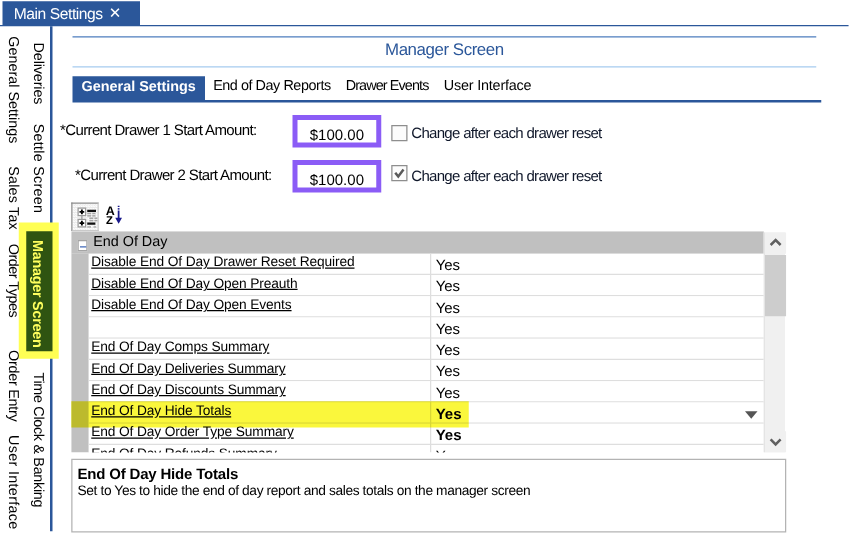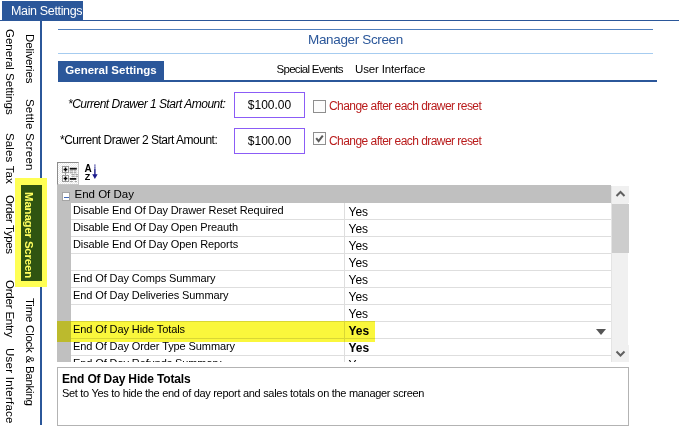--- a/index.html
+++ b/index.html
@@ -1,21 +1,21 @@
 <!DOCTYPE html>
 <html><head>
 <meta charset="utf-8">
 <style>
 * { margin:0; padding:0; box-sizing:border-box; }
 html,body { width:679px; height:434px; background:#fff; font-family:"Liberation Sans", sans-serif; overflow:hidden; }
 #page { position:relative; width:679px; height:434px; }
 .abs { position:absolute; }
 
 
-#maintab { left:2px; top:1px; width:81px; height:18.5px; background:#2B579A; color:#fff; font-size:12.5px; }
+#maintab { left:2px; top:1px; width:110px; height:18.5px; background:#2B579A; color:#fff; font-size:12.5px; }
 #maintab .lbl { position:absolute; left:9px; top:2.5px; letter-spacing:-0.35px; }
 #maintab .x { position:absolute; left:85px; top:2px; font-size:12px; }
 #topline { left:0; top:19.5px; width:679px; height:1.5px; background:#2B579A; }
 
 
 .vtab { writing-mode:vertical-rl; font-size:11.5px; color:#000; white-space:nowrap; }
 #vdivider { left:40.2px; top:21px; width:1.8px; height:404px; background:#2B579A; }
 #mgr-yellow { left:15px; top:178px; width:32px; height:109px; background:#FFFF54; }
 #mgr-green { left:21px; top:185px; width:20.5px; height:96px; background:#2F5411; }
 #mgr-text { left:23px; top:192px; writing-mode:vertical-rl; color:#FFFF5E; font-weight:bold; font-size:11.5px; white-space:nowrap; letter-spacing:-0.2px; }
@@ -25,37 +25,37 @@
 #title { left:258px; top:31.5px; width:195px; text-align:center; color:#2B579A; font-size:13.5px; letter-spacing:-0.35px; }
 #hline2 { left:58px; top:52.5px; width:595px; height:1.5px; background:#A6CCF0; }
 
 
 #seltab { left:58px; top:60.5px; width:106px; height:19.5px; background:#2B579A; color:#fff; font-weight:bold; font-size:11.5px; text-align:center; line-height:18px; }
 .ttab { top:60px; line-height:19px; font-size:11.5px; color:#000; }
 #tabline { left:58px; top:80px; width:599px; height:1.5px; background:#2B579A; }
 
 
 .flabel { font-size:12px; color:#000; letter-spacing:-0.5px; }
-.fbox { width:71px; height:26px; border:1px solid #8b5cf6; background:#fff; text-align:center; font-size:12px; line-height:24px; }
+.fbox { width:71px; height:26px; border:4px solid #8b5cf6; background:#fff; text-align:center; font-size:12px; line-height:24px; }
 .cb { width:13px; height:13px; border:1px solid #8E8E8E; background:#fcfcfc; }
-.cbtext { font-size:12px; color:#b91c1c; letter-spacing:-0.55px; }
+.cbtext { font-size:12px; color:#0f172a; letter-spacing:-0.55px; }
 
 
 #catbtn { left:57px; top:161.5px; width:22px; height:23px;
   border-top:1px solid #8C8C8C; border-left:1px solid #8C8C8C;
   border-bottom:1px solid #C9C9C9; border-right:1px solid #C9C9C9;
   background:repeating-conic-gradient(#ffffff 0% 25%, #ebebeb 0% 50%) 0 0/2px 2px; }
 
 
 #grid { left:57px; top:185px; width:572px; height:177px; background:#fff; overflow:hidden; }
 #ghead { position:absolute; left:0; top:0; width:554px; height:18px; background:#C0C0C0; }
 #ghead .txt { position:absolute; left:17.5px; top:3px; font-weight:normal; font-size:11.5px; }
 #gutter { position:absolute; left:0; top:18px; width:14px; height:159px; background:#C0C0C0; }
 .grow { position:absolute; left:14px; width:540px; height:17px; background:#fff; border-bottom:1px solid #DEDEDE; }
-.grow .lab { position:absolute; left:2px; top:1px; font-size:11px; white-space:nowrap; letter-spacing:-0.1px; }
+.grow .lab { position:absolute; left:2px; top:1px; font-size:11px; white-space:nowrap; letter-spacing:-0.1px;text-decoration:underline; }
 .grow .val { position:absolute; left:277.5px; top:1.5px; font-size:12px; }
 .gcol { position:absolute; left:287px; top:18px; width:1px; height:159px; background:#DEDEDE; }
 #minus { position:absolute; left:4.5px; top:6.5px; width:8px; height:9px; background:#fff; border:1px solid #A5A5A5; }
 #minus .m { position:absolute; left:1px; top:4px; width:5px; height:1px; background:#4169B8; }
 
 
 #sbar { position:absolute; left:554px; top:1px; width:17px; height:176px; background:#F0F0F0; border-left:1px solid #E4E4E4;}
 #sbar .btn { position:absolute; left:0; width:17px; height:17px; background:#F0F0F0; }
 #sbthumb { position:absolute; left:0; top:18px; width:17px; height:49px; background:#CDCDCD; }
 
@@ -91,25 +91,26 @@
   <div id="vdivider" class="abs"></div>
   <div id="mgr-yellow" class="abs"></div>
   <div id="mgr-green" class="abs"></div>
   <div id="mgr-text" class="abs">Manager Screen</div>
 
   <div id="hline1" class="abs"></div>
   <div id="title" class="abs">Manager Screen</div>
   <div id="hline2" class="abs"></div>
 
   <div id="seltab" class="abs">General Settings</div>
-  <div class="abs ttab" style="left:276.5px; letter-spacing:-0.7px;">Special Events</div>
+  <div class="abs ttab" style="left:170.5px; letter-spacing:-0.35px;">End of Day Reports</div>
+  <div class="abs ttab" style="left:276.5px; letter-spacing:-0.7px;">Drawer Events</div>
   <div class="abs ttab" style="left:355px; letter-spacing:-0.15px;">User Interface</div>
   <div id="tabline" class="abs"></div>
 
-  <div class="abs flabel" style="left:68px; top:97px;font-style:italic;">*Current Drawer 1 Start Amount:</div>
+  <div class="abs flabel" style="left:48px; top:97px;">*Current Drawer 1 Start Amount:</div>
   <div class="abs fbox" style="left:234px; top:92px;">$100.00</div>
   <div class="abs cb" style="left:313px; top:100px;"></div>
   <div class="abs cbtext" style="left:329px; top:98.5px;">Change after each drawer reset</div>
 
   <div class="abs flabel" style="left:60px; top:133px;">*Current Drawer 2 Start Amount:</div>
   <div class="abs fbox" style="left:234px; top:128px;">$100.00</div>
   <div class="abs cb" style="left:313px; top:132px;">
       <svg width="11" height="11" style="position:absolute;left:0;top:0;">
         <path d="M2.2 5.2L4.6 8.2L8.8 2.6" stroke="#595959" stroke-width="2" fill="none"></path>
       </svg>
@@ -159,35 +160,36 @@
     <div id="gutter"></div>
     <div class="grow" style="top:18px;">
         <span class="lab">Disable End Of Day Drawer Reset Required</span>
         <span class="val">Yes</span>
       </div>
     <div class="grow" style="top:35px;">
         <span class="lab">Disable End Of Day Open Preauth</span>
         <span class="val">Yes</span>
       </div>
     <div class="grow" style="top:52px;">
-        <span class="lab">Disable End Of Day Open Reports</span>
+        <span class="lab">Disable End Of Day Open Events</span>
         <span class="val">Yes</span>
       </div>
     <div class="grow" style="top:69px;">
         <span class="val">Yes</span>
       </div>
     <div class="grow" style="top:86px;">
         <span class="lab">End Of Day Comps Summary</span>
         <span class="val">Yes</span>
       </div>
     <div class="grow" style="top:103px;">
         <span class="lab">End Of Day Deliveries Summary</span>
         <span class="val">Yes</span>
       </div>
     <div class="grow" style="top:120px;">
+        <span class="lab">End Of Day Discounts Summary</span>
         <span class="val">Yes</span>
       </div>
     <div class="grow" style="top:137px;">
         <span class="lab">End Of Day Hide Totals</span>
         <span class="val" style="font-weight:bold;">Yes</span>
       </div>
     <div class="grow" style="top:154px;padding-left:22px;">
         <span class="lab">End Of Day Order Type Summary</span>
         <span class="val" style="font-weight:bold;">Yes</span>
       </div>

